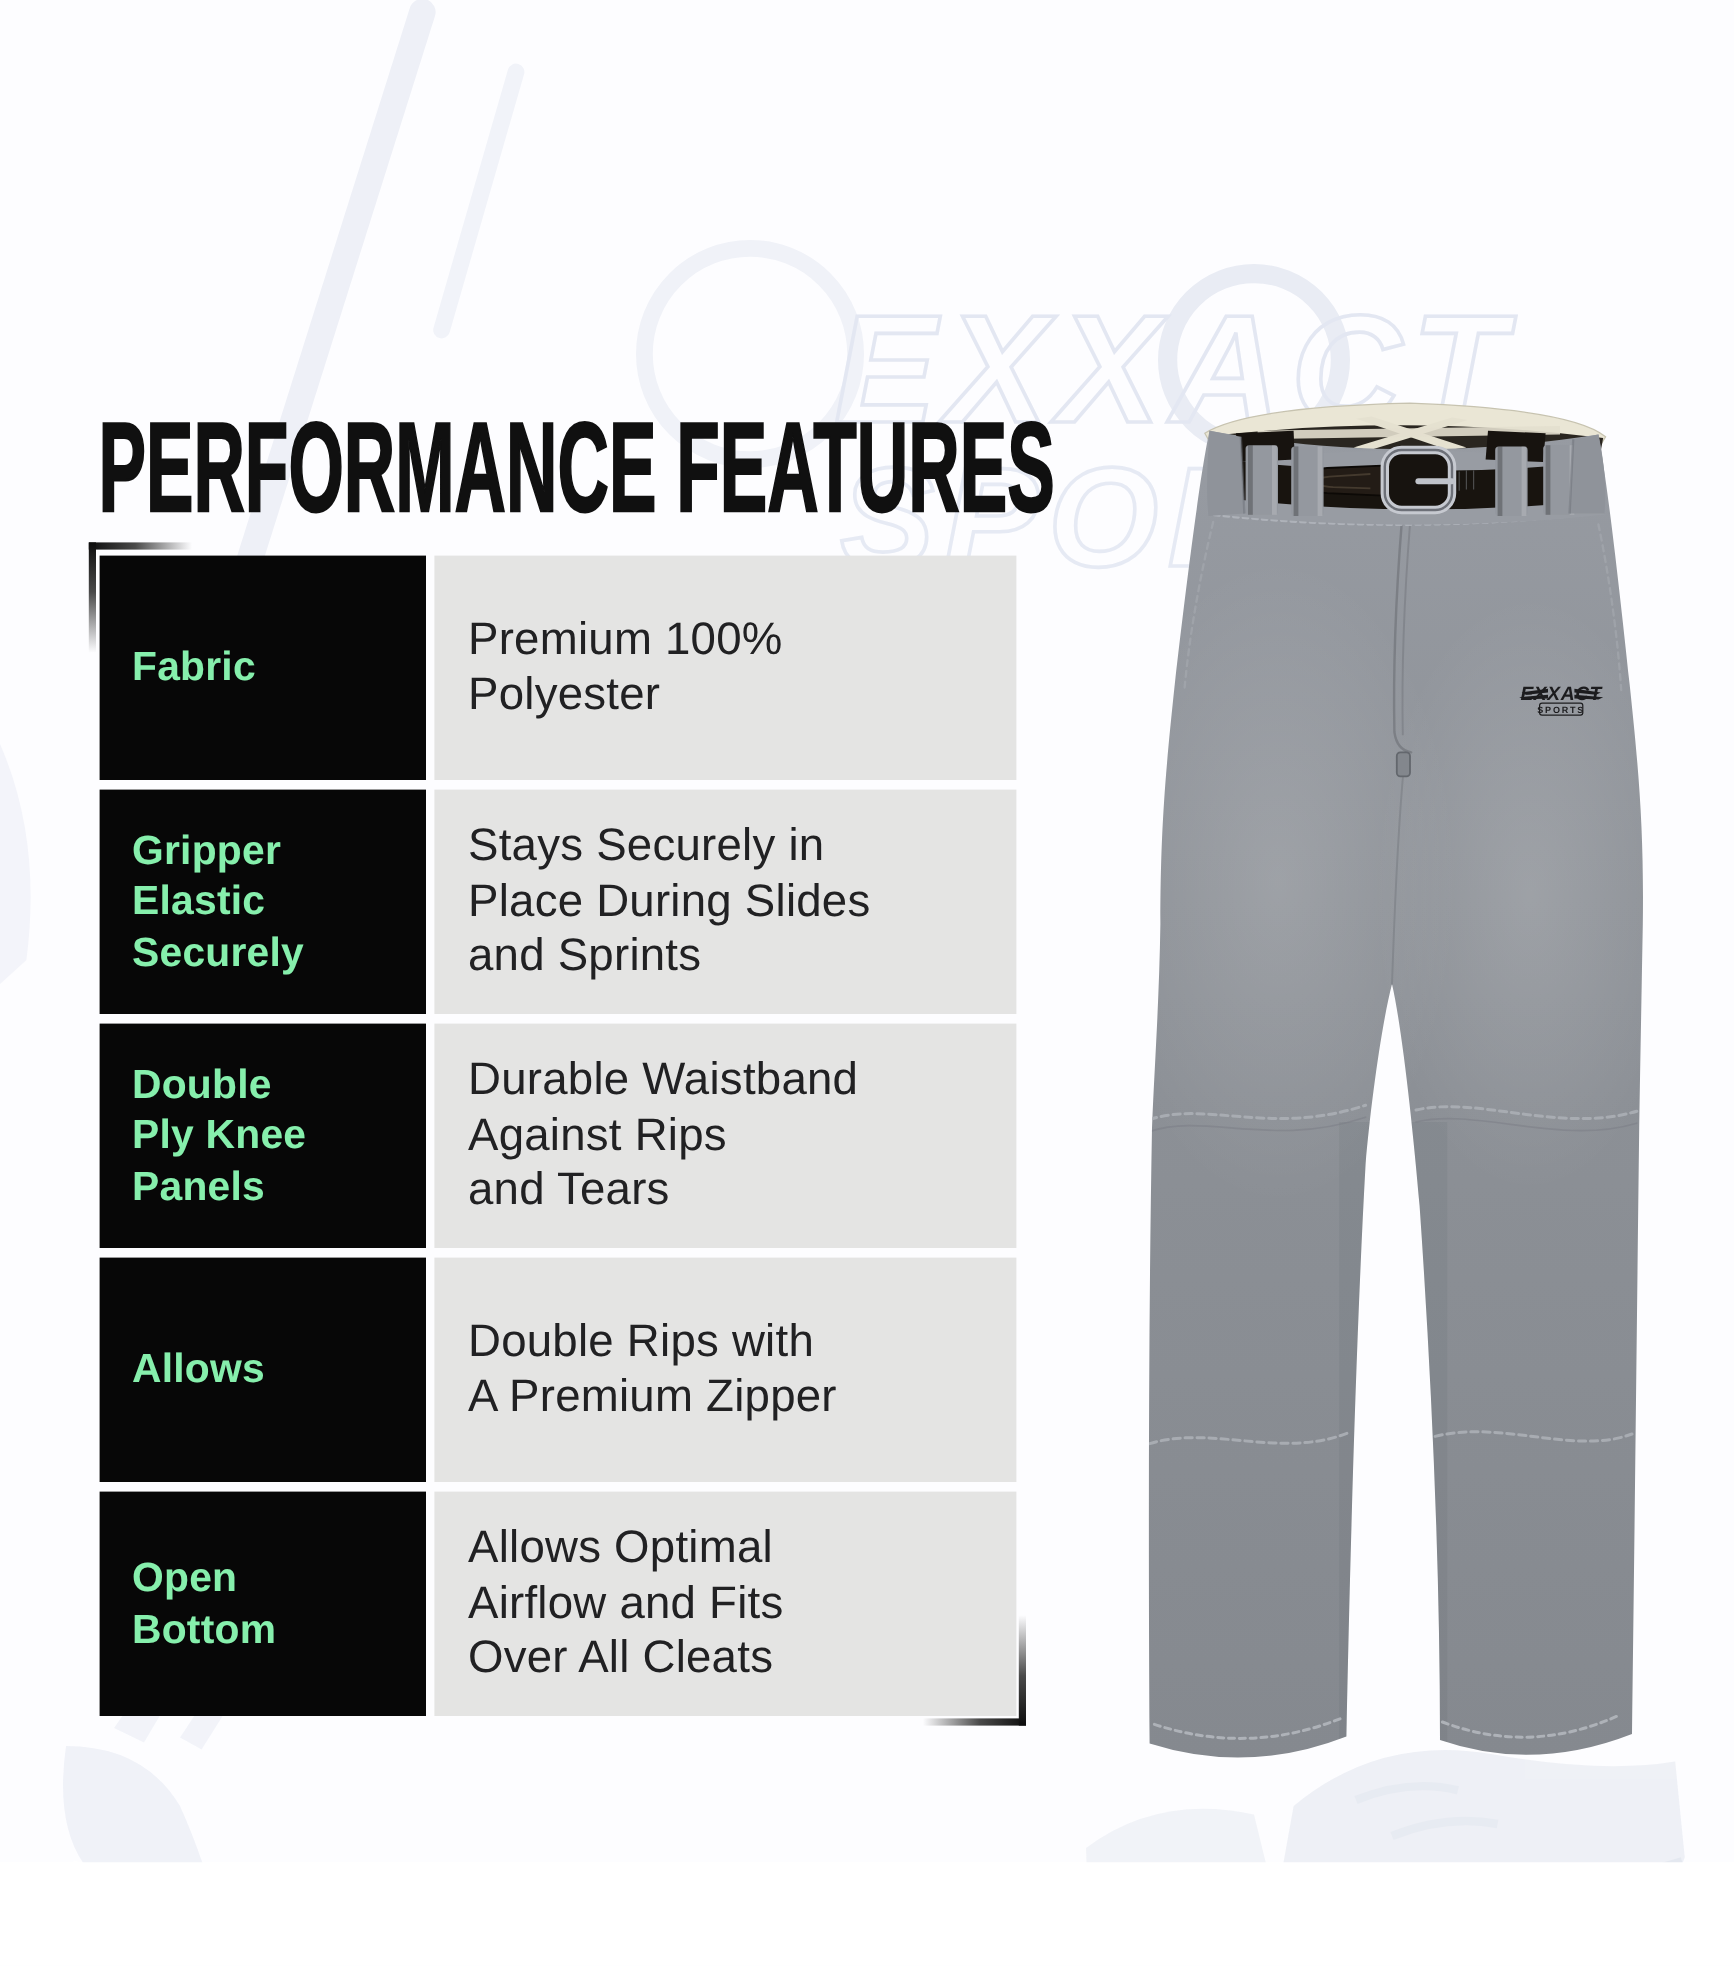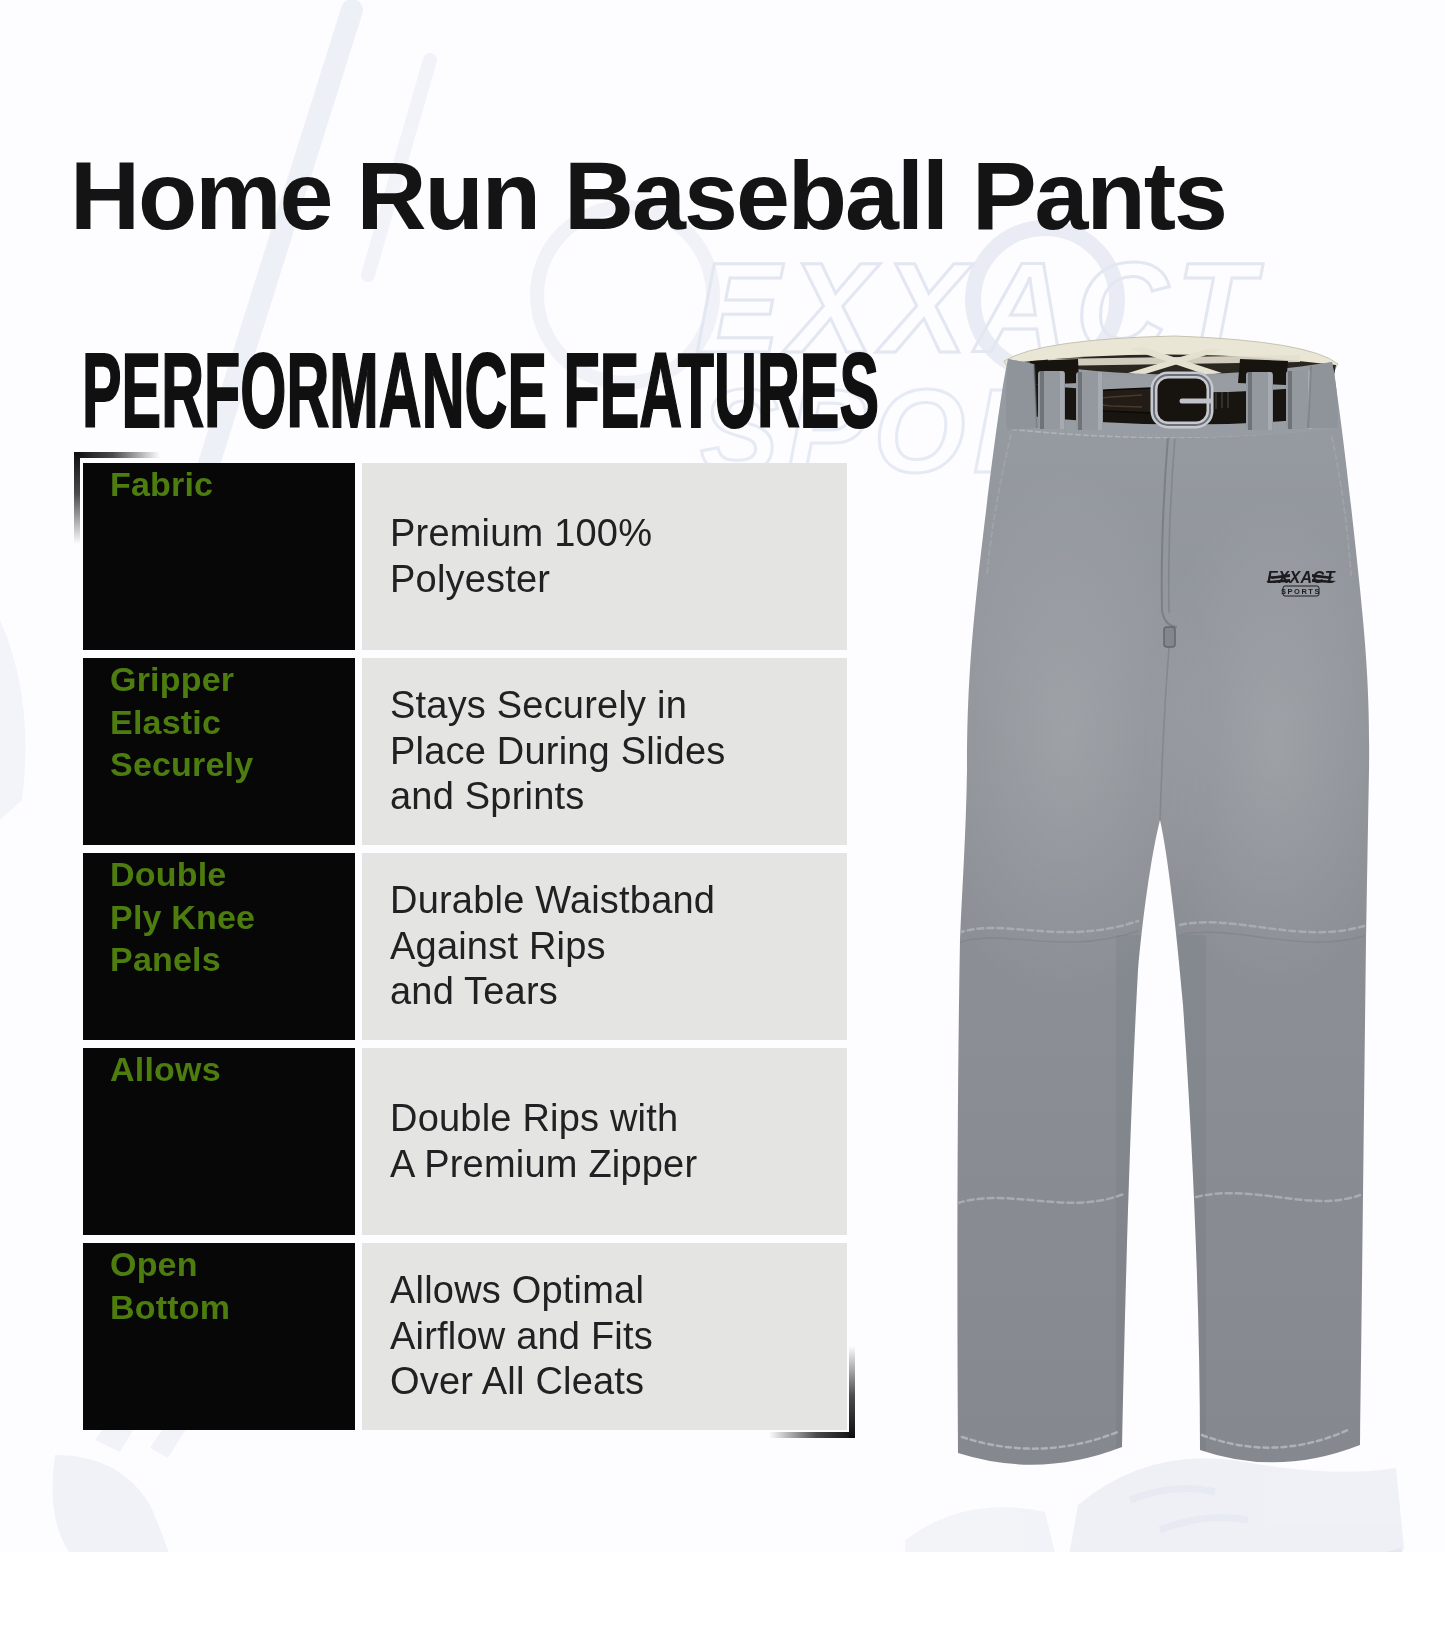--- a/index.html
+++ b/index.html
@@ -22,22 +22,22 @@
     transform:scaleX(0.56);transform-origin:left top;
     white-space:nowrap;
   }
   
   .features-table{
     position:absolute;left:83px;top:463px;
     display:grid;grid-template-columns:272px 485px;
     column-gap:7px;row-gap:8px;grid-auto-rows:187px;
   }
   .feature-label{
-    background:#070707;color:#4d7c0f;
-    display:flex;align-items:flex-start;
+    background:#070707;color:#86efac;
+    display:flex;align-items:center;
     padding-left:27px;box-sizing:border-box;
   }
   .feature-label span{
     font-size:34px;font-weight:bold;line-height:1.25;
     white-space:pre-line;letter-spacing:0.2px;
   }
   .feature-desc{
     background:#e4e4e3;color:#212123;
     display:flex;align-items:center;
     padding-left:28px;box-sizing:border-box;
@@ -89,21 +89,20 @@
     <g opacity="0.95">
       <path d="M 905 1540 Q 965 1495 1045 1512 L 1068 1606 Q 985 1640 908 1628 Z" fill="#f1f3f8"></path>
       <path d="M 1078 1505 Q 1150 1445 1245 1462 Q 1335 1478 1396 1468 L 1404 1548 Q 1392 1582 1330 1594 L 1120 1616 Q 1074 1614 1066 1572 Z" fill="#eef0f6"></path>
       <path d="M 1066 1572 Q 1230 1604 1402 1552" fill="none" stroke="#e3e7f0" stroke-width="9"></path>
       <path d="M 1130 1500 Q 1175 1482 1215 1492 M 1160 1530 Q 1205 1512 1248 1520" fill="none" stroke="#e6eaf2" stroke-width="7"></path>
     </g>
 
     <path d="M 0 620 Q 35 700 22 800 L 0 820 Z" fill="#f3f4fa"></path>
   </svg>
 
-  <div class="title">Home Run Baseball Pants</div>
   <div class="section-heading">PERFORMANCE FEATURES</div>
 
   <div class="bracket bracket-tl-h"></div>
   <div class="bracket bracket-tl-v"></div>
   <div class="bracket bracket-br-h"></div>
   <div class="bracket bracket-br-v"></div>
 
   <div class="features-table">
     <div style="display:contents">
       <div class="feature-label">

